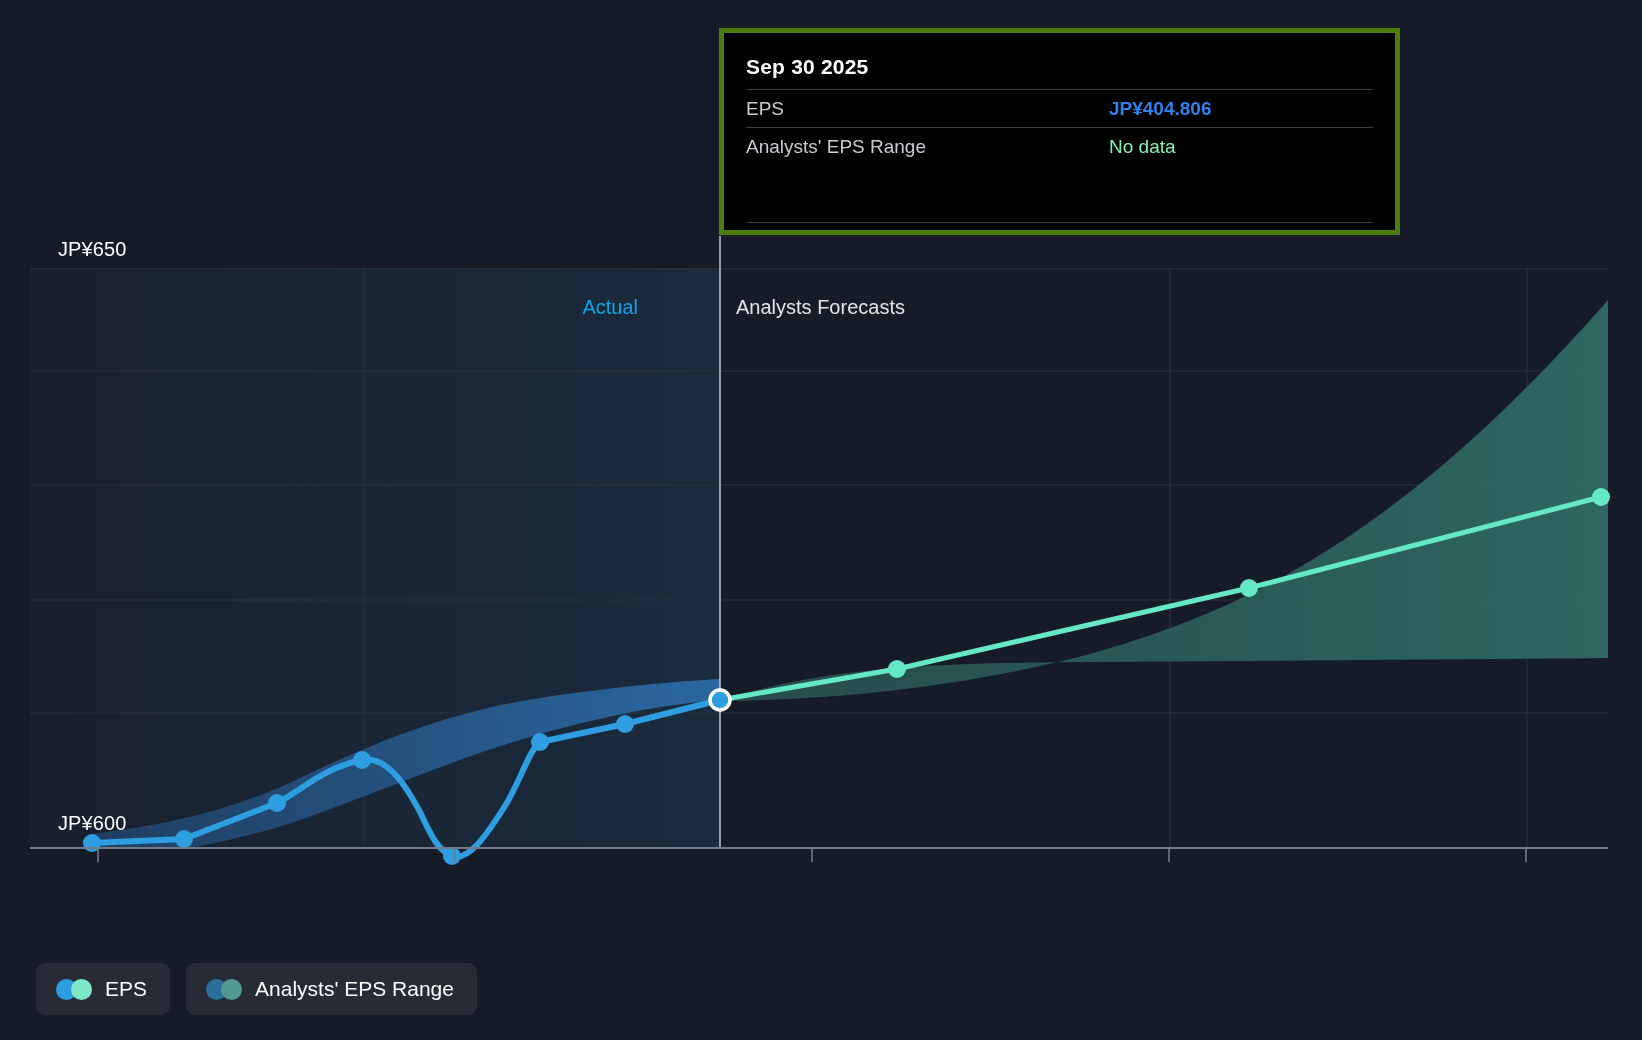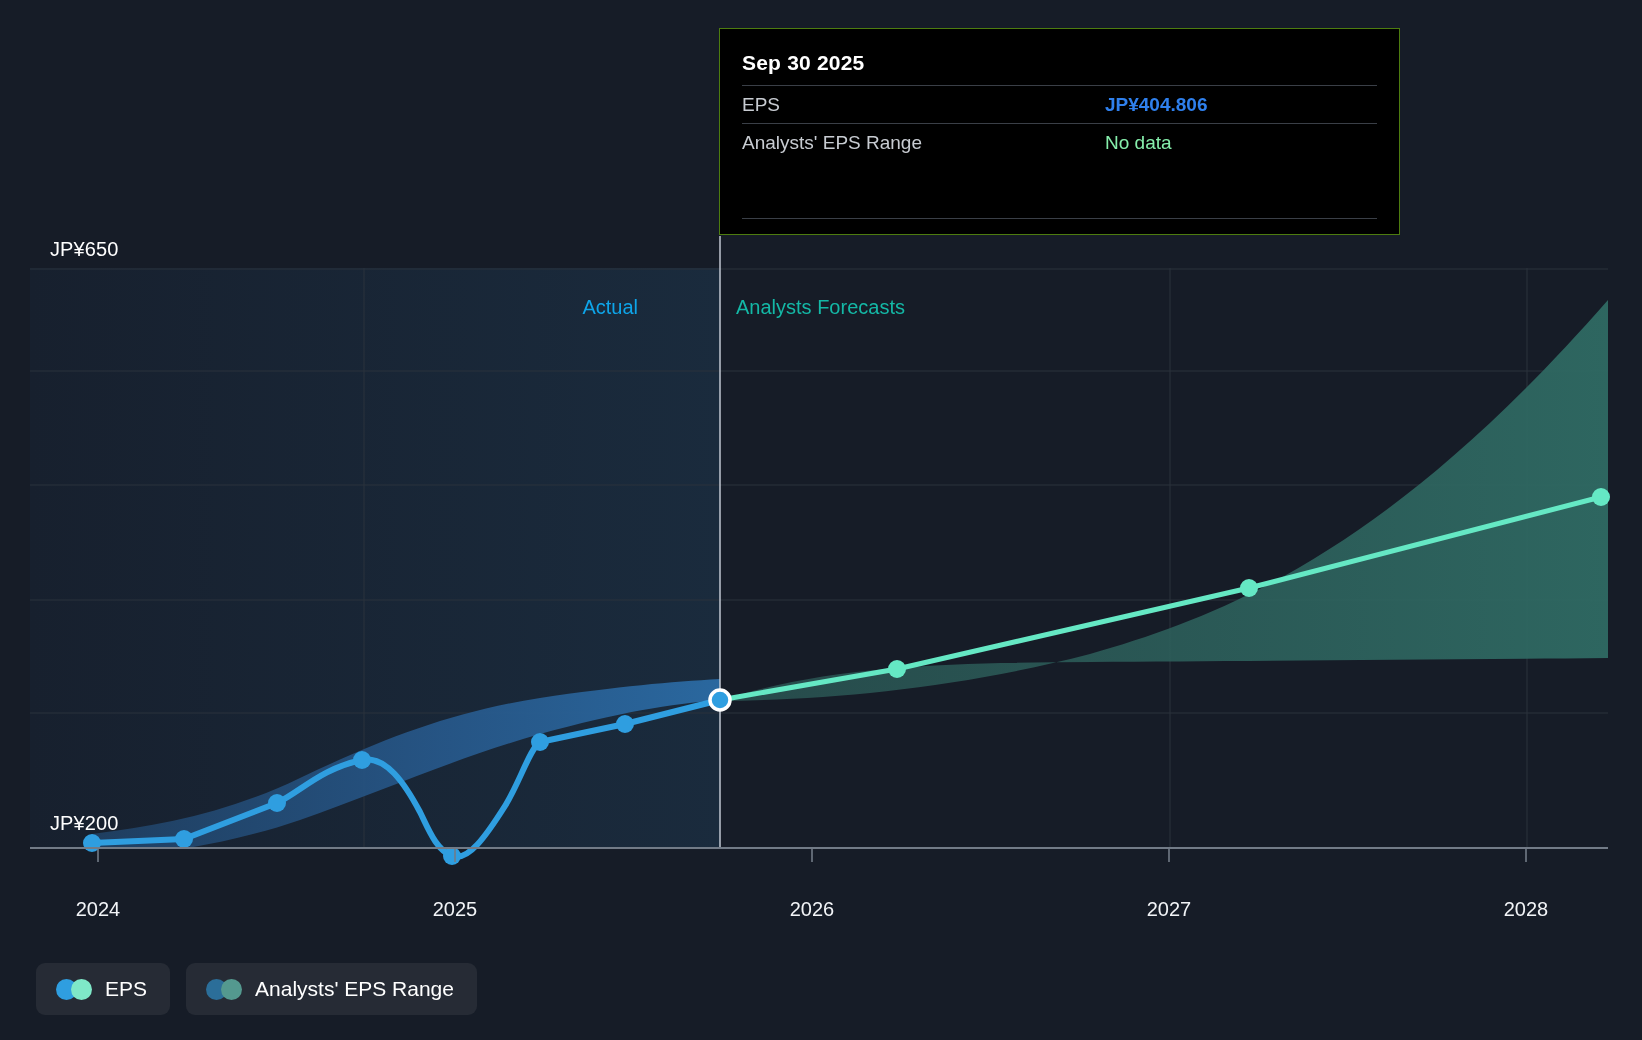--- a/index.html
+++ b/index.html
@@ -37,50 +37,51 @@
     display: block;
   }
 
   
   .y-label {
     position: absolute;
     font-size: 20px;
     color: #ffffff;
     letter-spacing: .1px;
     white-space: nowrap;
+    margin-left: 8px;
   }
   .y-label.top  { left: 50px; top: 238px; }
   .y-label.bot  { left: 50px; top: 812px; }
 
   .x-labels {
     position: absolute;
     left: 0;
     top: 898px;
     width: 1642px;
     height: 32px;
   }
   .x-tick {
     position: absolute;
     font-size: 20px;
     color: #f2f4f7;
     transform: translateX(-50%);
     white-space: nowrap;
   }
   .phase-actual   { position:absolute; top:296px; left:638px; transform:translateX(-100%); color:#0ea5e9; font-size:20px; white-space:nowrap; font-weight:400;}
-  .phase-forecast { position:absolute; top:296px; left:736px; color:#14b8a6; font-size:20px; white-space:nowrap; }
+  .phase-forecast { position:absolute; top:296px; left:736px; color:#e5e5e5; font-size:20px; white-space:nowrap; }
 
   
   .tooltip {
     position: absolute;
     left: 719px;
     top: 28px;
     width: 681px;
     height: 207px;
     background: #000000;
-    border: 1px solid #4d7c0f;
+    border: 5px solid #4d7c0f;
     box-sizing: border-box;
     padding: 18px 22px 0 22px;
   }
   .tt-title {
     font-size: 21px;
     font-weight: bold;
     color: #ffffff;
     margin: 4px 0 10px 0;
     letter-spacing: .2px;
   }
@@ -248,33 +249,26 @@
       <g stroke="#727b87" stroke-width="1.6">
         <line x1="98" y1="848" x2="98" y2="862"></line>
         <line x1="455" y1="848" x2="455" y2="862"></line>
         <line x1="812" y1="848" x2="812" y2="862"></line>
         <line x1="1169" y1="848" x2="1169" y2="862"></line>
         <line x1="1526" y1="848" x2="1526" y2="862"></line>
       </g>
     </svg>
 
     <div class="y-label top">JP¥650</div>
-    <div class="y-label bot">JP¥200</div>
+    <div class="y-label bot">JP¥600</div>
 
     <div class="phase-actual">Actual</div>
     <div class="phase-forecast">Analysts Forecasts</div>
   </div>
 
-  <div class="x-labels">
-    <span class="x-tick" style="left:98px">2024</span>
-    <span class="x-tick" style="left:455px">2025</span>
-    <span class="x-tick" style="left:812px">2026</span>
-    <span class="x-tick" style="left:1169px">2027</span>
-    <span class="x-tick" style="left:1526px">2028</span>
-  </div>
 
   <div class="tooltip">
     <div class="tt-title">Sep 30 2025</div>
     <div class="tt-row">
       <span class="k">EPS</span>
       <span class="v blue">JP¥404.806</span>
     </div>
     <div class="tt-row">
       <span class="k">Analysts' EPS Range</span>
       <span class="v muted">No data</span>

